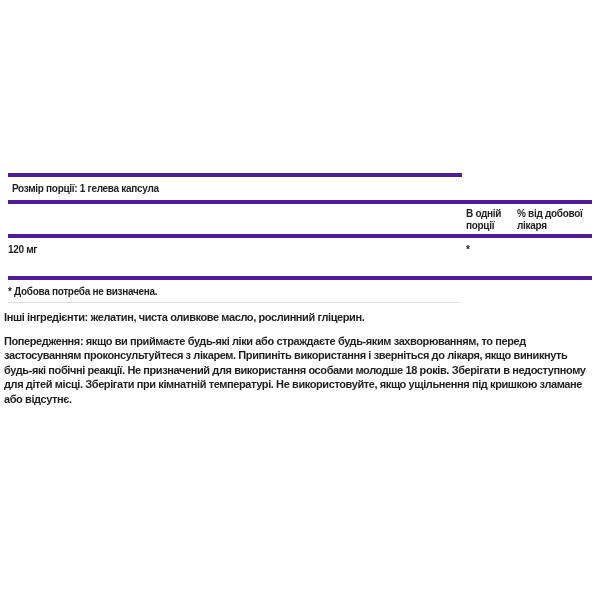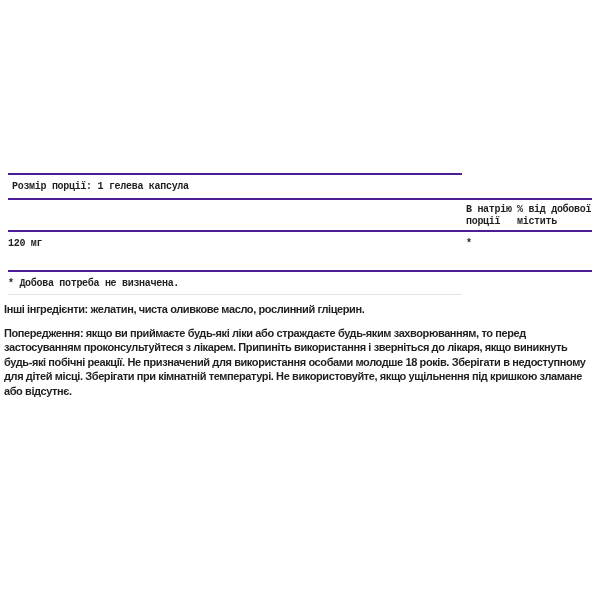--- a/index.html
+++ b/index.html
@@ -20,23 +20,22 @@
     box-sizing: border-box;
   }
   .facts {
     margin: 0 8px;
     width: 584px;
     font-size: 10px;
     font-weight: 700;
     letter-spacing: -0.3px;
   }
   .row {
-    border-top: 2px solid #4c1d95;
+    border-top: 4px solid #4c1d95;
     box-sizing: border-box;
-    font-family: Liberation Mono, monospace;
   }
   .row.short {
     width: 454px;
   }
   .row.simple {
     padding: 5px 0 5px 4px;
     line-height: 13px;
   }
   .row.grid3 {
     display: grid;
@@ -86,22 +85,22 @@
 
   <div class="facts">
 
     <div class="row short simple">
       <span>Розмір порції: 1 гелева капсула</span>
     </div>
 
 
     <div class="row grid3 header-row">
       <div class="cell-name"></div>
-      <div>В натрію порції</div>
-      <div>% від добової містить</div>
+      <div>В одній порції</div>
+      <div>% від добової лікаря</div>
     </div>
 
     <div class="row grid3 ingredient-row">
       <div>120 мг</div>
       <div>*</div>
     </div>
 
     <div class="row footnote-row">
       <span>* Добова потреба не визначена.</span>
     </div>

